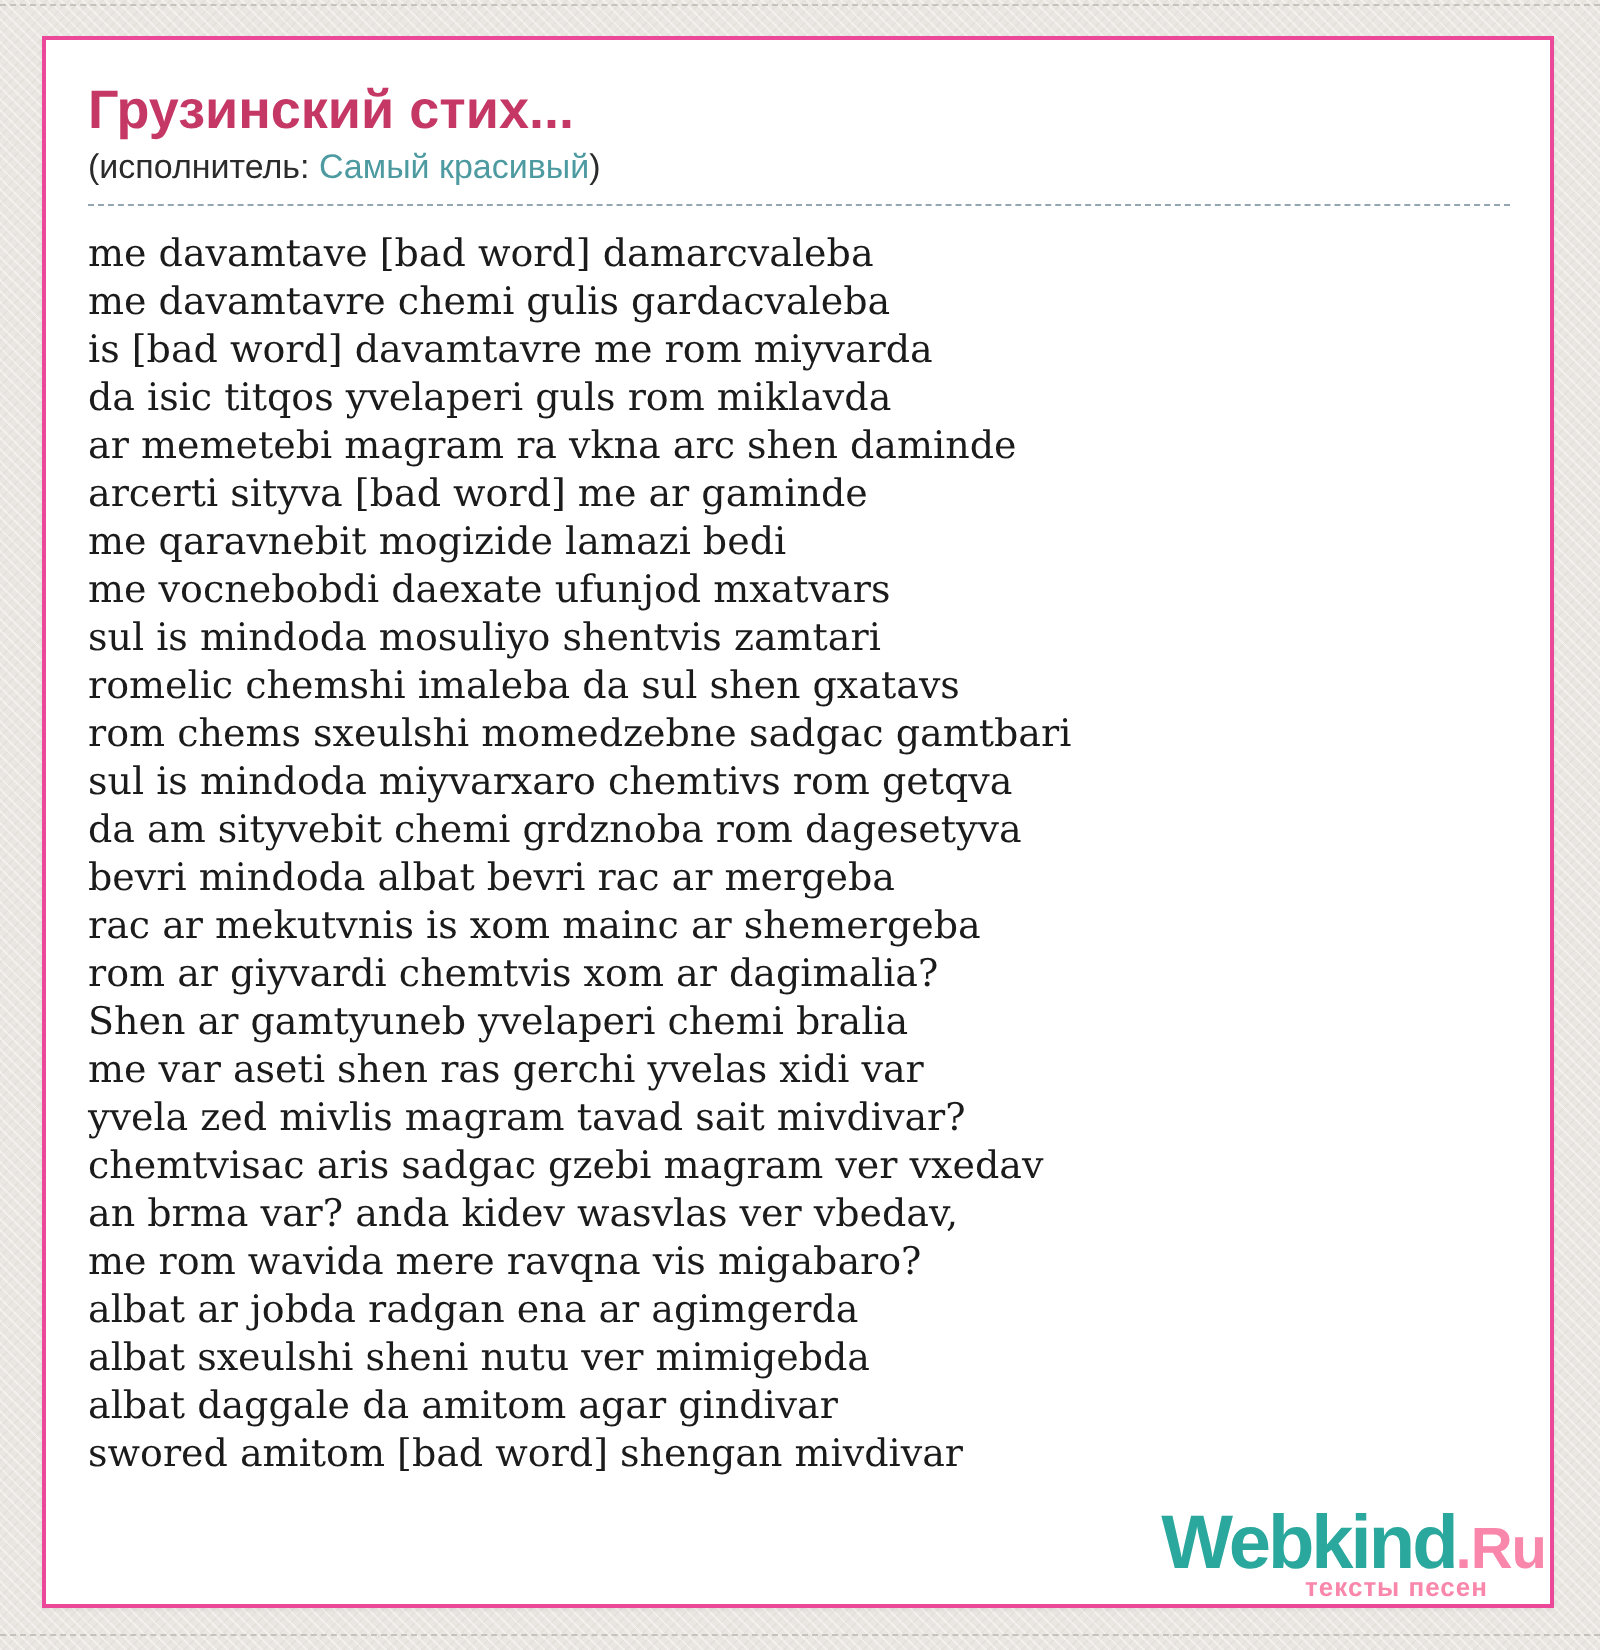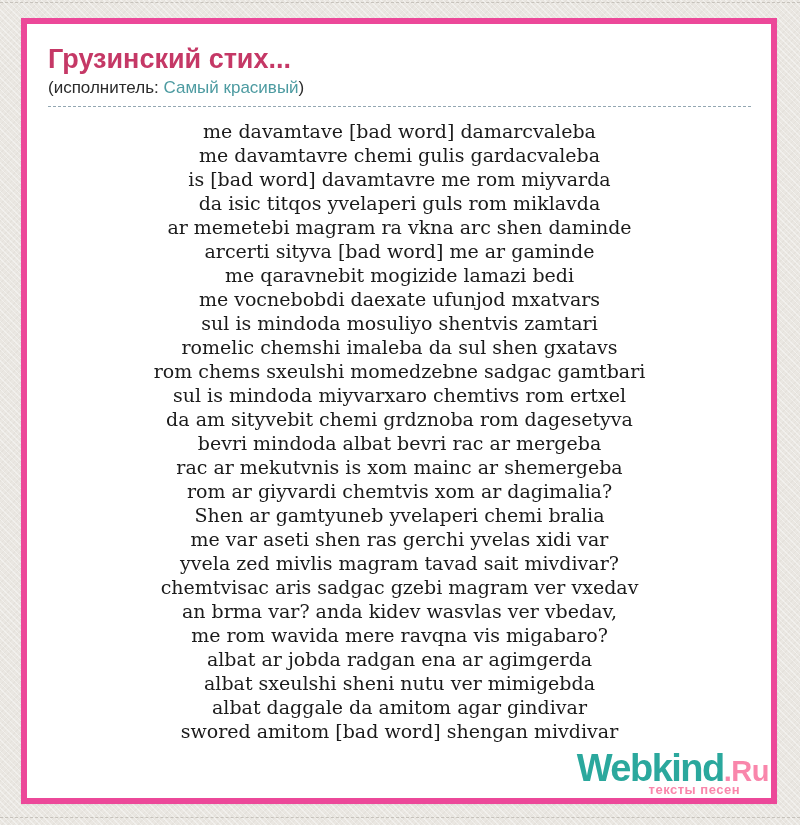--- a/index.html
+++ b/index.html
@@ -23,41 +23,41 @@
   }
   .edge-dash{
     position:absolute;left:0;width:800px;height:0;
     border-top:1px dashed #c6c2bb;
   }
   .edge-dash.top{top:2px;}
   .edge-dash.bottom{top:817px;}
   .card{
     position:absolute;left:21px;top:18px;width:756px;height:786px;
     background:var(--card_bg);
-    border:6px solid #ec4899;
+    border:2px solid #ec4899;
     box-shadow:0 1px 2px rgba(0,0,0,.05);
     padding:20px 20px 0 21px;
   }
   .page-title{
     margin:0 0 3px 0;
     font-size:27px;line-height:30px;font-weight:bold;
     color:var(--title_pink);
     letter-spacing:0;
   }
   .subtitle{
     font-size:17px;line-height:21px;color:#2b2b2b;
     padding-bottom:8px;margin-bottom:12px;
     border-bottom:1px dashed #93a7b2;
   }
   .artist-link{
     color:var(--artist_teal);text-decoration:none;cursor:pointer;
   }
   .lyrics{
     font-family:"DejaVu Serif","Liberation Serif",serif;
-    font-size:19px;line-height:24px;color:var(--text_dark);text-align:center;
+    font-size:19px;line-height:24px;color:var(--text_dark);
   }
   .lyric-line{white-space:nowrap;}
   .logo{
     position:absolute;right:2px;bottom:2px;
     text-align:right;line-height:1;cursor:pointer;
     background:var(--card_bg);
   }
   .logo .brand-main{
     font-size:38px;font-weight:bold;color:var(--logo_teal);letter-spacing:-1.5px;
   }
@@ -84,21 +84,21 @@
       <div class="lyric-line">me davamtavre chemi gulis gardacvaleba</div>
       <div class="lyric-line">is [bad word] davamtavre me rom miyvarda</div>
       <div class="lyric-line">da isic titqos yvelaperi guls rom miklavda</div>
       <div class="lyric-line">ar memetebi magram ra vkna arc shen daminde</div>
       <div class="lyric-line">arcerti sityva [bad word] me ar gaminde</div>
       <div class="lyric-line">me qaravnebit mogizide lamazi bedi</div>
       <div class="lyric-line">me vocnebobdi daexate ufunjod mxatvars</div>
       <div class="lyric-line">sul is mindoda mosuliyo shentvis zamtari</div>
       <div class="lyric-line">romelic chemshi imaleba da sul shen gxatavs</div>
       <div class="lyric-line">rom chems sxeulshi momedzebne sadgac gamtbari</div>
-      <div class="lyric-line">sul is mindoda miyvarxaro chemtivs rom ertxel</div>
+      <div class="lyric-line">sul is mindoda miyvarxaro chemtivs rom getqva</div>
       <div class="lyric-line">da am sityvebit chemi grdznoba rom dagesetyva</div>
       <div class="lyric-line">bevri mindoda albat bevri rac ar mergeba</div>
       <div class="lyric-line">rac ar mekutvnis is xom mainc ar shemergeba</div>
       <div class="lyric-line">rom ar giyvardi chemtvis xom ar dagimalia?</div>
       <div class="lyric-line">Shen ar gamtyuneb yvelaperi chemi bralia</div>
       <div class="lyric-line">me var aseti shen ras gerchi yvelas xidi var</div>
       <div class="lyric-line">yvela zed mivlis magram tavad sait mivdivar?</div>
       <div class="lyric-line">chemtvisac aris sadgac gzebi magram ver vxedav</div>
       <div class="lyric-line">an brma var? anda kidev wasvlas ver vbedav,</div>
       <div class="lyric-line">me rom wavida mere ravqna vis migabaro?</div>

